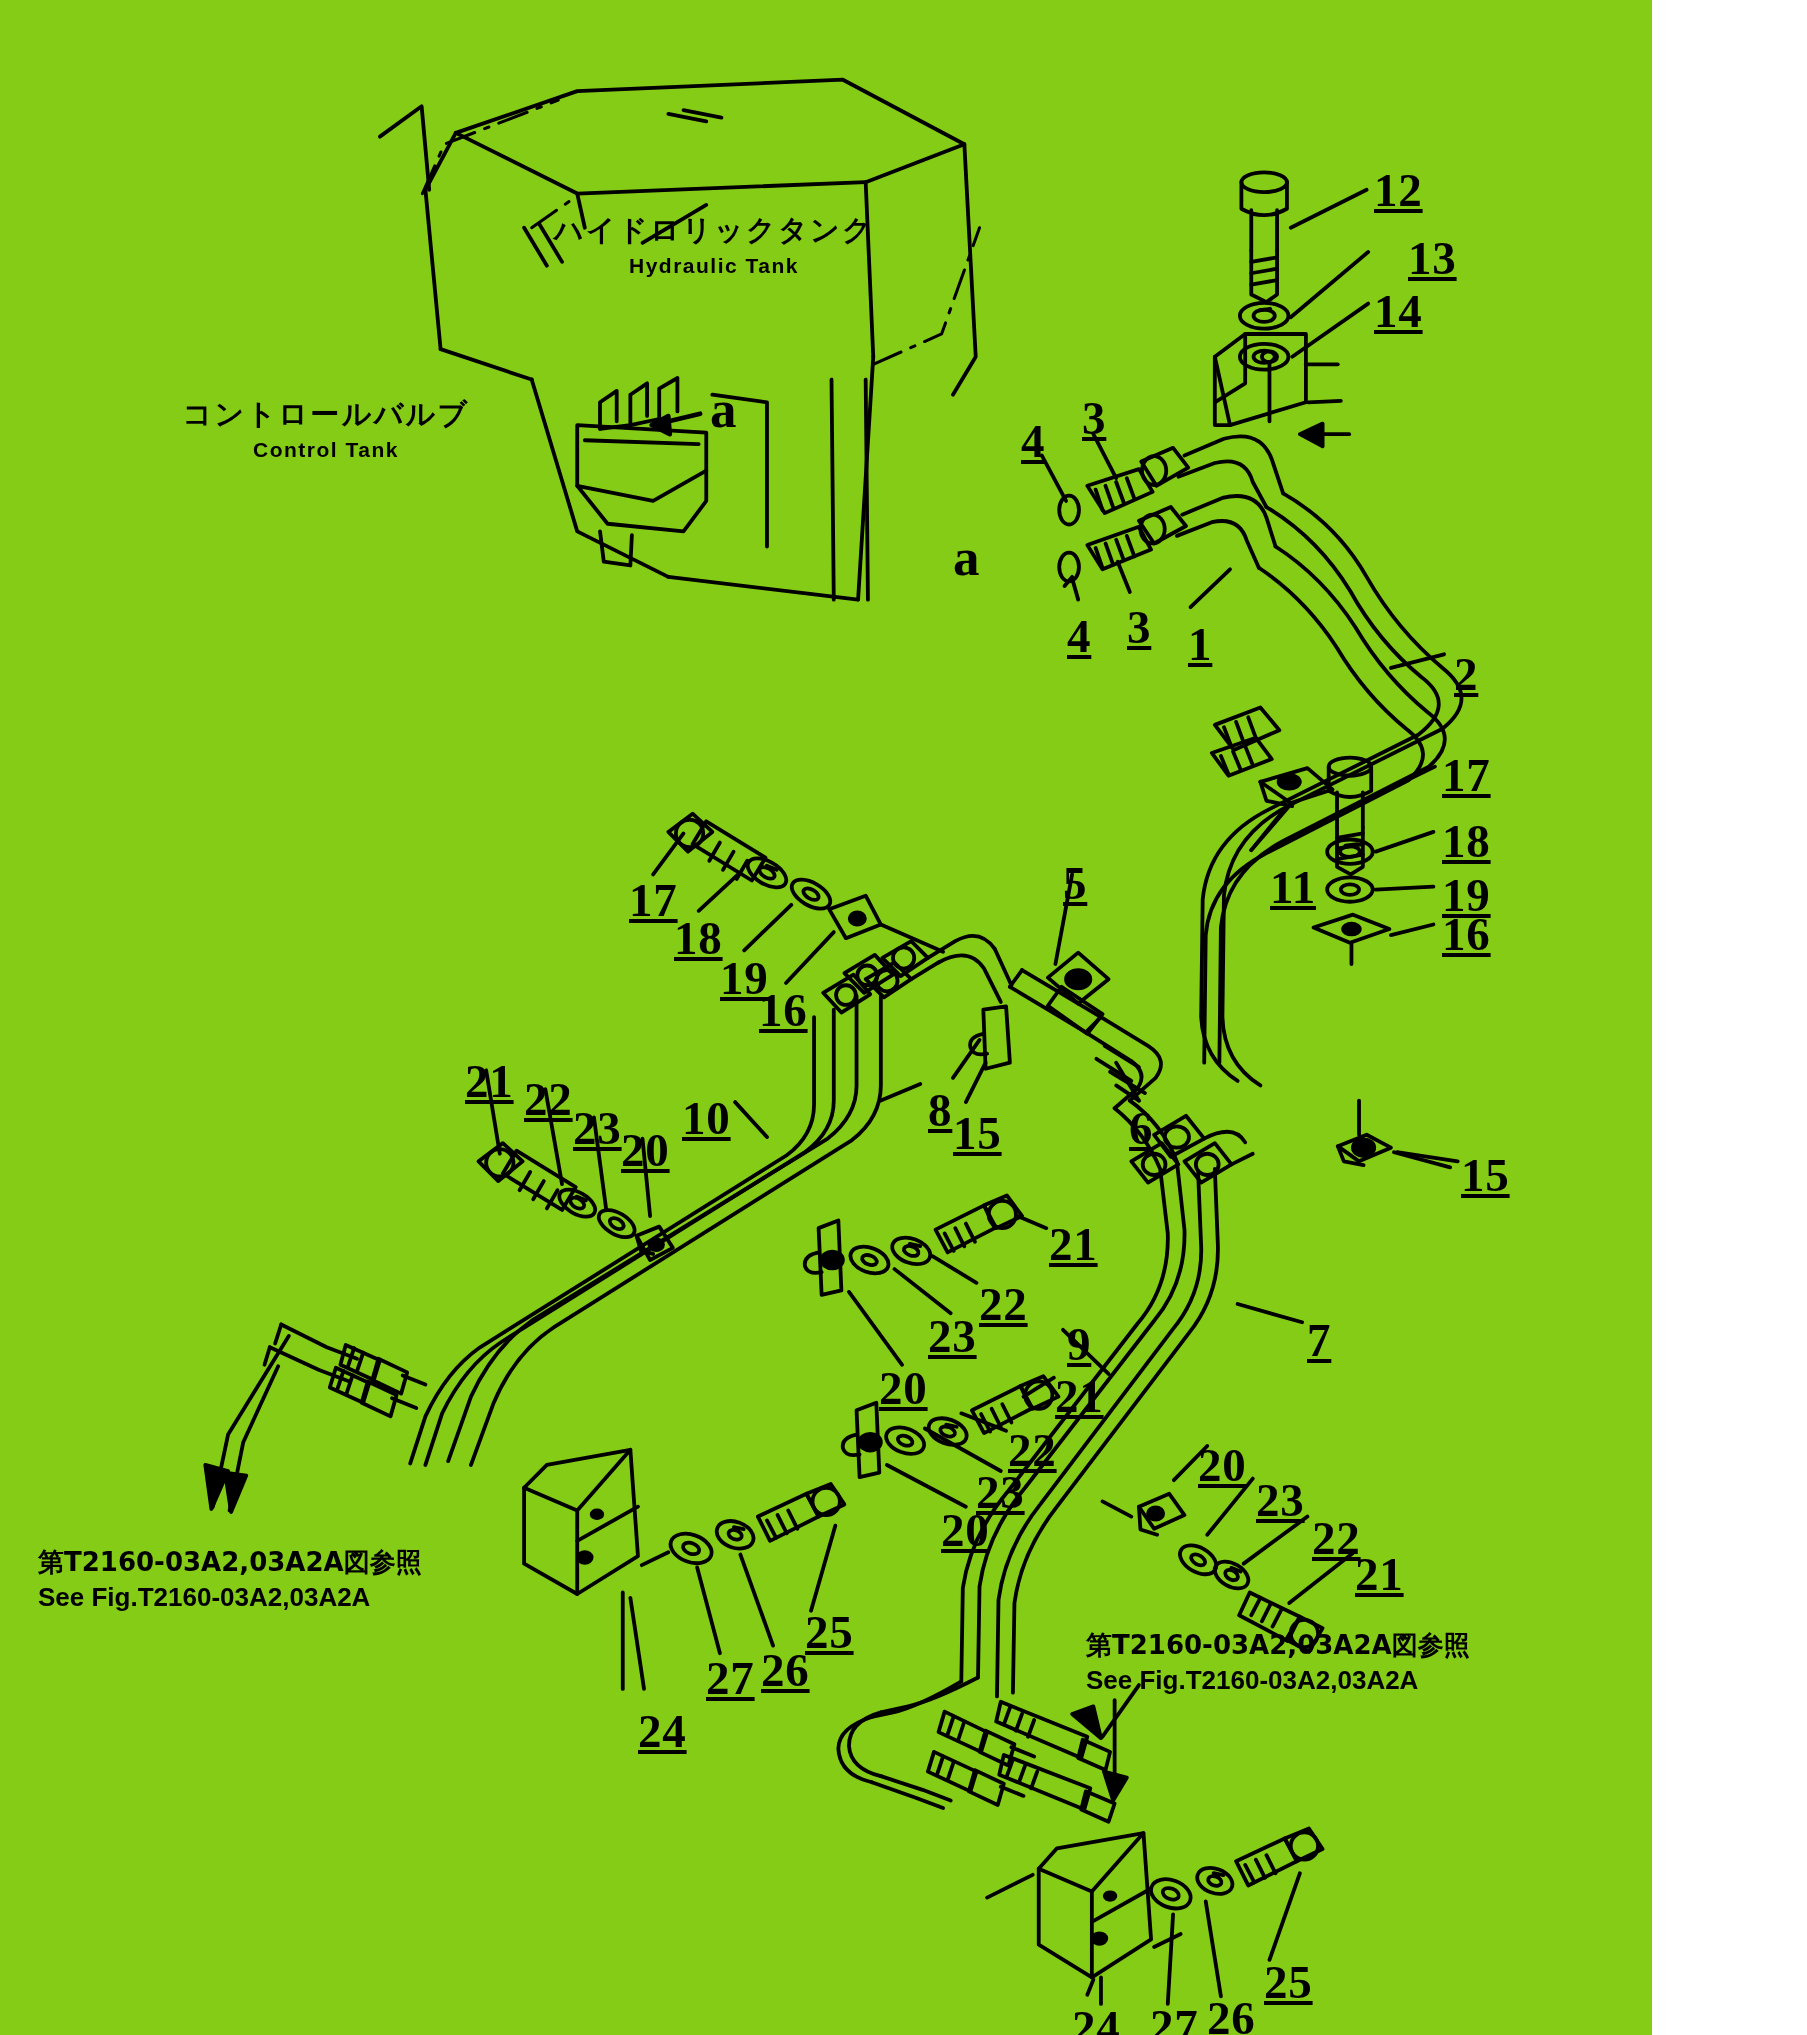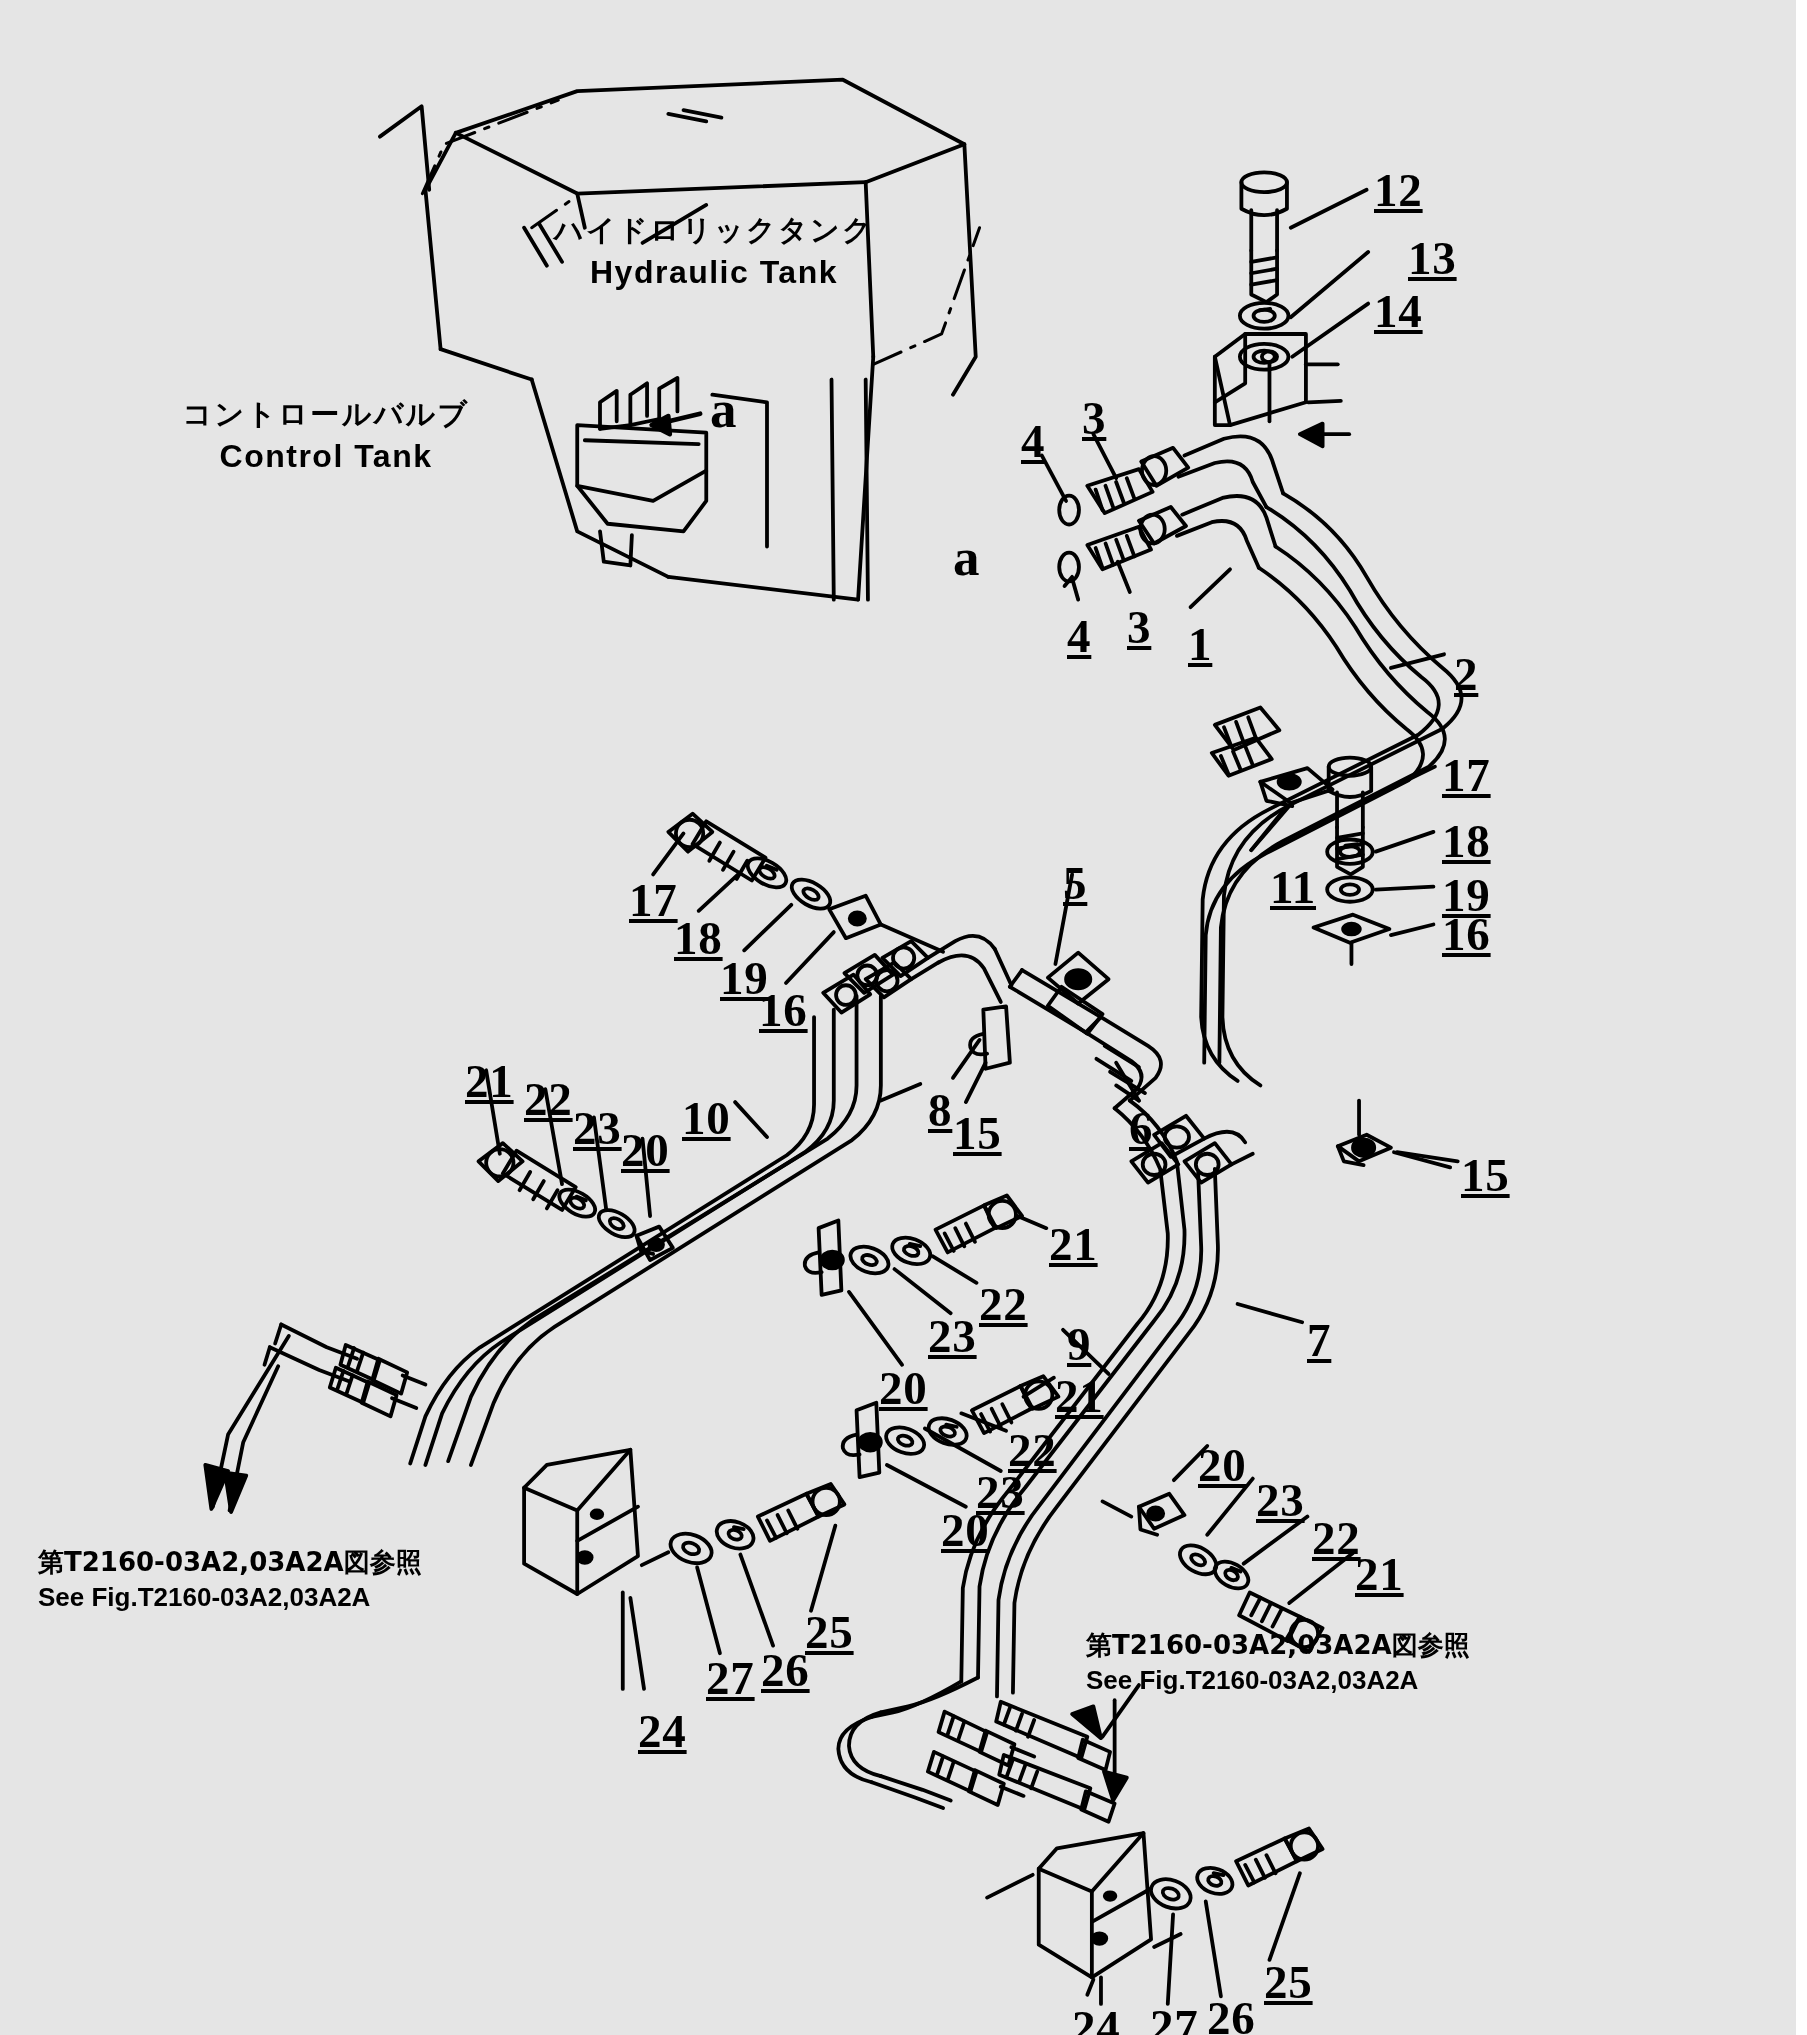--- a/index.html
+++ b/index.html
@@ -1,25 +1,25 @@
 <!DOCTYPE html>
 <html style="font-size:12px"><head>
 <meta charset="utf-8">
 <style>
   html,body{margin:0;padding:0;background:#fff;}
   body{font-family:"Liberation Sans",sans-serif;}
-  #page{position:relative;width:1796px;height:2035px;background:#e5e5e5;overflow:hidden;}
+  #page{position:relative;width:1652px;height:2035px;background:#84cc16;overflow:hidden;}
   #page svg{position:absolute;left:0;top:0;width:1808px;height:2035px;}
   .lbl{position:absolute;font-family:"Liberation Serif",serif;font-weight:700;color:#000;
        line-height:1;white-space:nowrap;}
   .num{font-size:47px;font-family:"Liberation Serif",serif;font-weight:700;letter-spacing:0.8px;text-decoration:underline;}
   .callout-a{font-size:53px;font-family:"Liberation Serif",serif;font-weight:700;}
   .partname{position:absolute;text-align:center;white-space:nowrap;color:#000;}
   .partname .jp{font-family:"DejaVu Sans",sans-serif;font-size:29px;font-weight:700;letter-spacing:2.3px;display:block;}
-  .partname .en{font-family:"Liberation Sans",sans-serif;font-size:32px;font-weight:700;letter-spacing:1.5px;display:block;margin-top:3px;}
+  .partname .en{font-family:"Liberation Sans",sans-serif;font-size:21px;font-weight:700;letter-spacing:1.5px;display:block;margin-top:3px;}
   .refnote{position:absolute;white-space:nowrap;color:#000;}
   .refnote .jp{font-family:"DejaVu Sans",sans-serif;font-size:26px;font-weight:700;display:block;letter-spacing:0px;}
   .refnote .en{font-family:"Liberation Sans",sans-serif;font-size:26px;font-weight:700;display:block;letter-spacing:0px;margin-top:2.3px;}
 </style>
 </head>
 <body>
 
 <div id="page">
 
   <svg viewBox="0 0 2381 2681" xmlns="http://www.w3.org/2000/svg">

